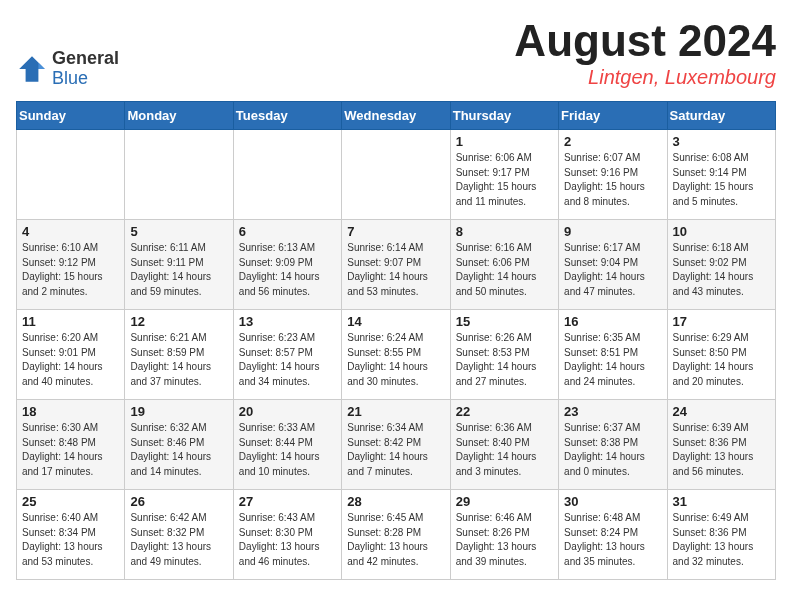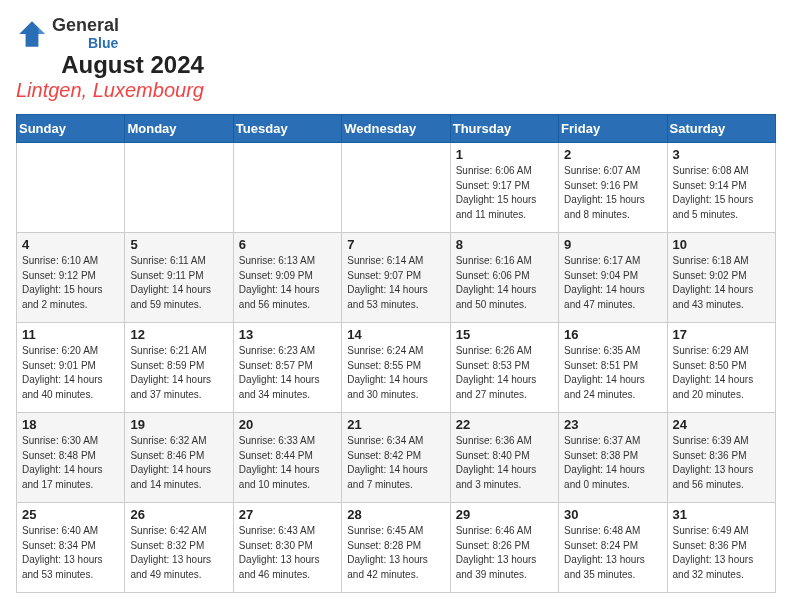--- a/index.html
+++ b/index.html
@@ -6,54 +6,52 @@
     body {
       font-family: Arial, sans-serif;
       background: #fff;
       width: 792px;
       min-height: 612px;
       padding: 16px;
     }
     .header {
       display: flex;
       justify-content: space-between;
-      align-items: flex-start;
+      align-items: flex-end;
       margin-bottom: 12px;
-      flex-direction: column;
     }
     .logo {
       display: flex;
       align-items: center;
       gap: 4px;
     }
     .logo-text {
       display: flex;
       flex-direction: column;
       line-height: 1.1;
     }
     .logo-general {
       font-size: 18px;
       font-weight: bold;
       color: #333;
     }
     .logo-blue {
-      font-size: 14px;
-      font-weight: bold;
+      font-size: 18px;
+      font-weight: normal;
       color: #2a6eb5;
-      margin-left: 36px;
     }
     .logo-icon {
       width: 32px;
       height: 32px;
     }
     .title-area {
       text-align: right;
     }
     .month-title {
-      font-size: 24px;
+      font-size: 44px;
       font-weight: bold;
       color: #222;
     }
     .location {
       font-size: 20px;
       color: #ef4444;
       font-style: italic;
     }
     table {
       width: 100%;

